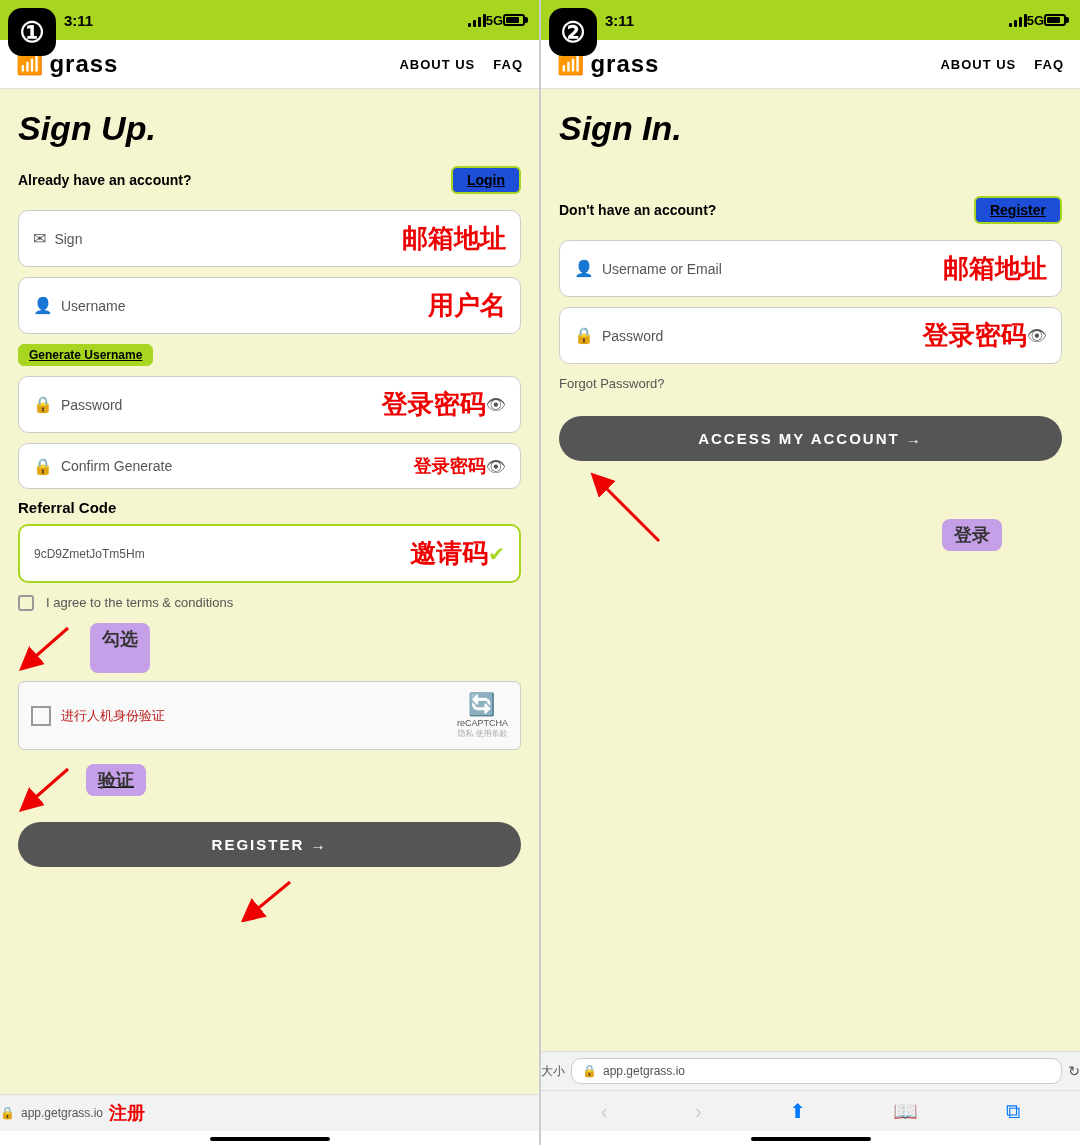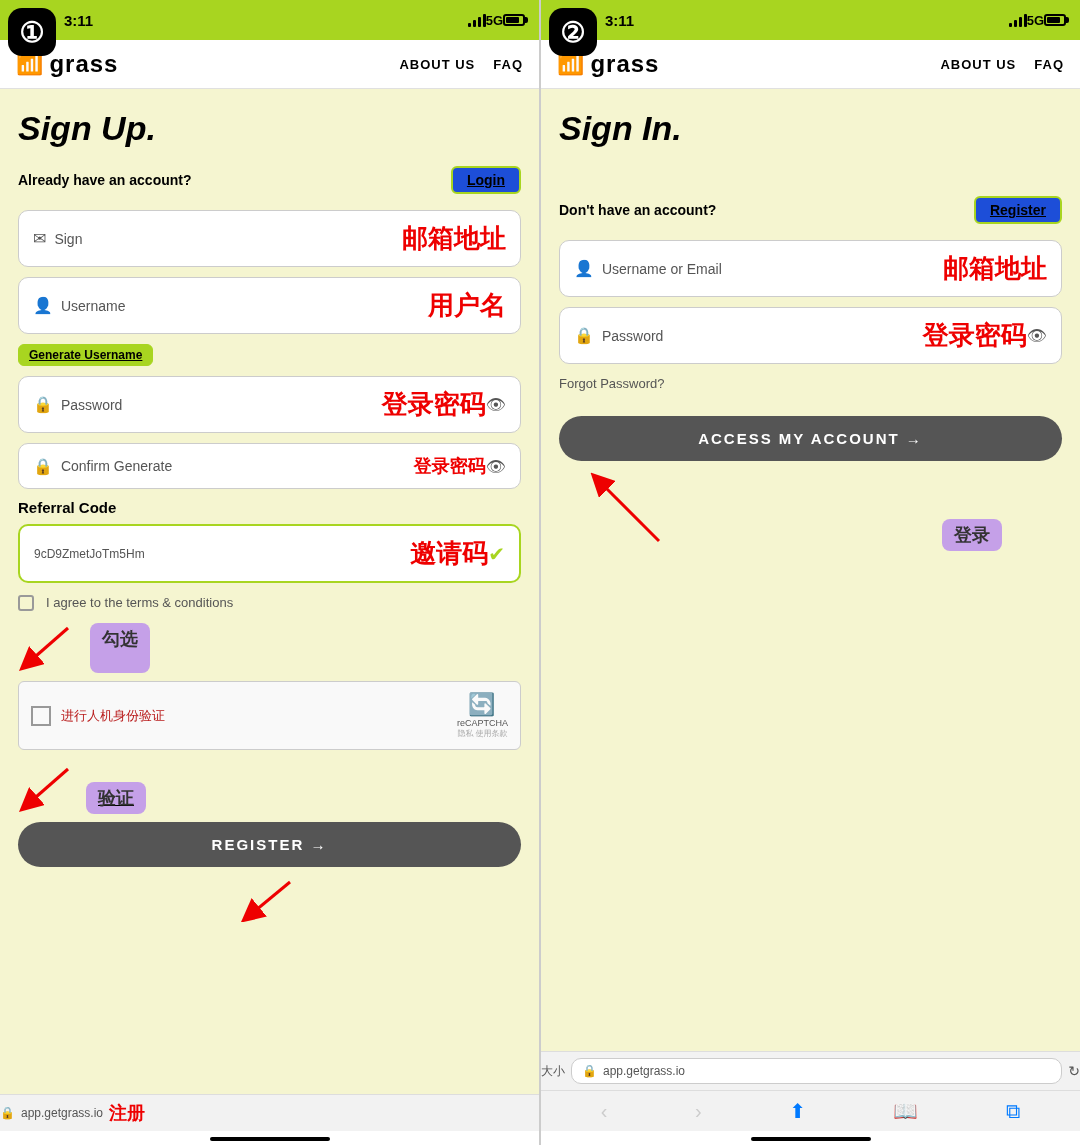--- a/index.html
+++ b/index.html
@@ -483,21 +483,21 @@
         <span class="recaptcha-text">进行人机身份验证</span>
       </div>
       <div class="recaptcha-right">
         <span class="recaptcha-logo">🔄</span>
         <span class="recaptcha-label">reCAPTCHA</span>
         <span class="recaptcha-links">隐私 使用条款</span>
       </div>
     </div>
 
     
-    <div style="display:flex;align-items:flex-end;gap:8px;margin-bottom:8px;text-decoration:underline;">
+    <div style="display:flex;align-items:flex-start;gap:8px;margin-bottom:8px;text-decoration:underline;">
       <svg width="60" height="50">
         <defs>
             <marker id="ah2" markerWidth="8" markerHeight="8" refX="4" refY="4" orient="auto">
               <path d="M0,0 L8,4 L0,8 Z" fill="#e00"></path>
             </marker>
           </defs>
         <line x1="50" y1="5" x2="10" y2="40" stroke="#e00" stroke-width="3" marker-end="url(#ah2)"></line>
       </svg>
       <div class="label-badge">验证</div>
     </div>

